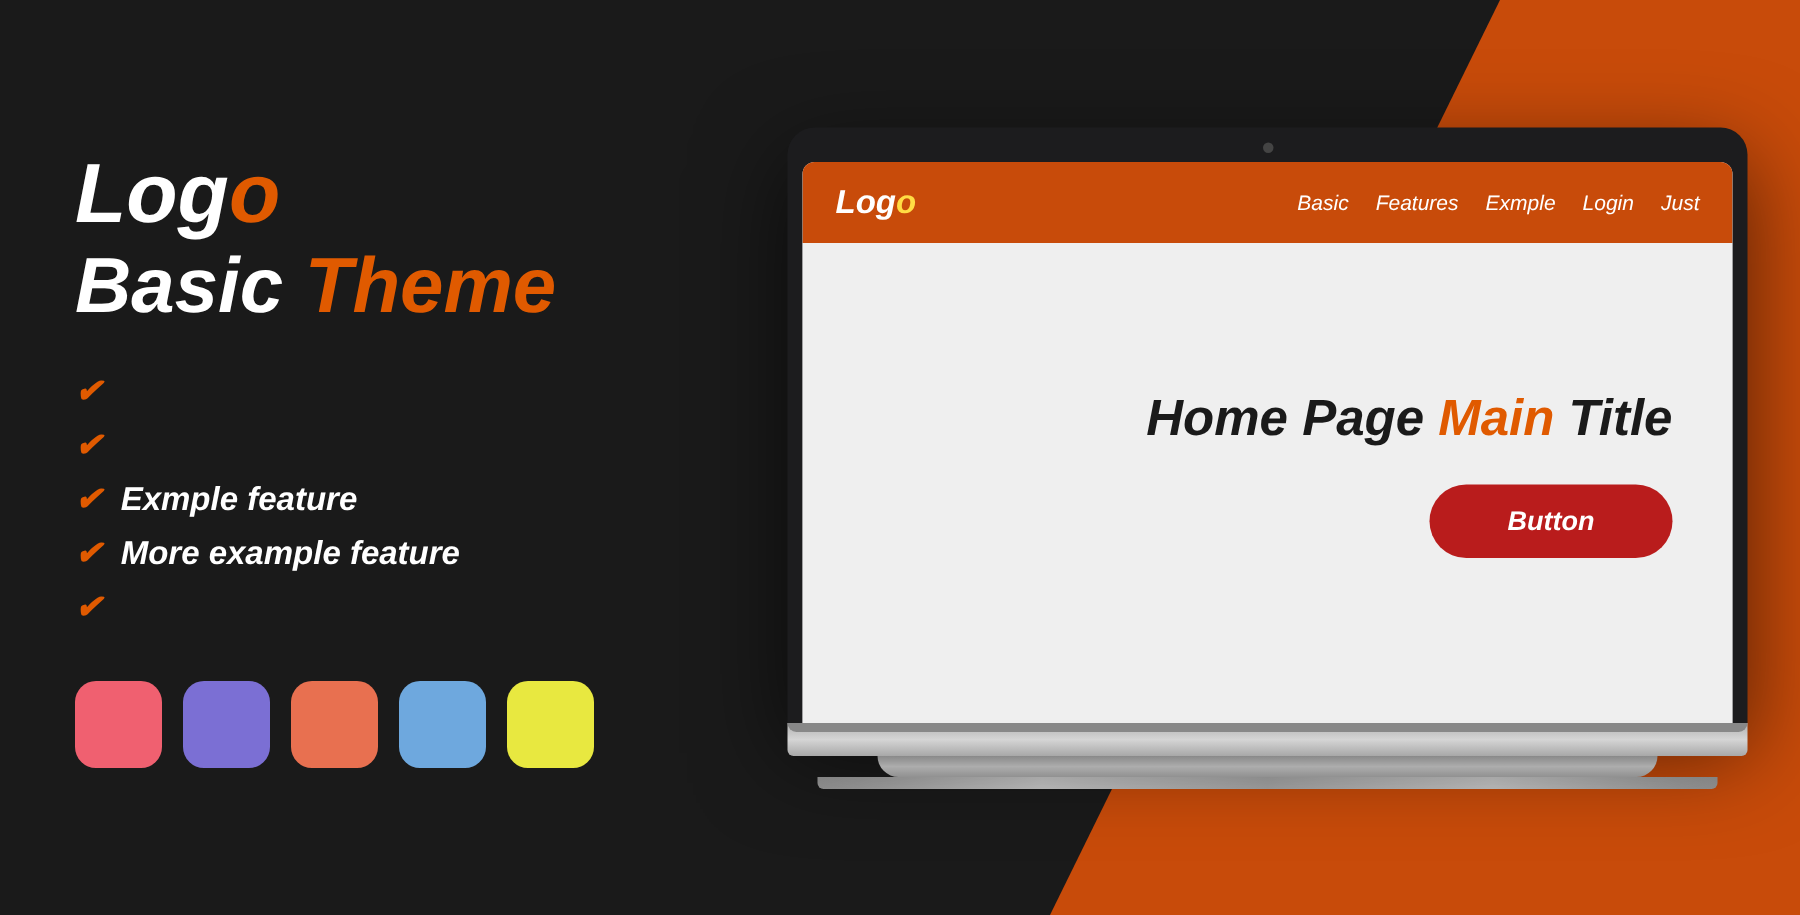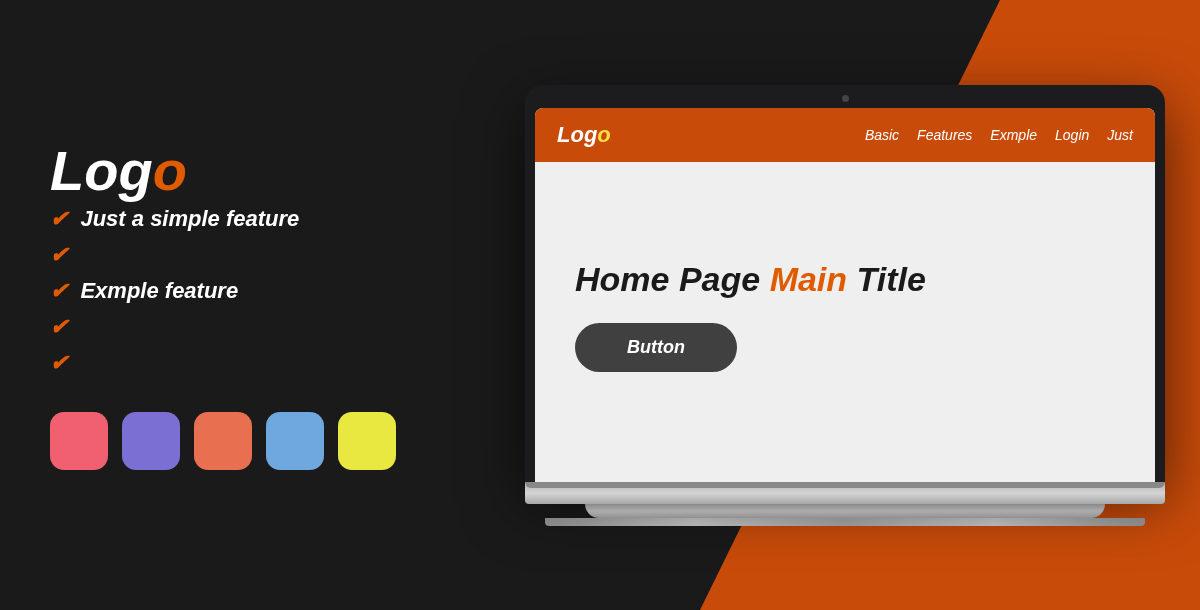--- a/index.html
+++ b/index.html
@@ -168,21 +168,21 @@
     }
 
     
     .screen-content {
       background: #efefef;
       padding: 48px 40px 60px 40px;
       text-align: center;
       min-height: 320px;
       display: flex;
       flex-direction: column;
-      align-items: flex-start;
+      align-items: flex-end;
       justify-content: center;
       gap: 18px;
     }
 
     .screen-title {
       font-size: 34px;
       font-weight: 900;
       color: #1a1a1a;
       line-height: 1.2;
     }
@@ -192,21 +192,21 @@
     }
 
     .screen-description {
       font-size: 14px;
       color: #555;
       line-height: 1.6;
       max-width: 420px;
     }
 
     .screen-button {
-      background: #404040;
+      background: #b91c1c;
       color: #ffffff;
       border: none;
       border-radius: 30px;
       padding: 14px 52px;
       font-size: 18px;
       font-weight: 700;
       cursor: pointer;
       margin-top: 6px;
     }
 
@@ -243,35 +243,38 @@
 <body>
 
 <div class="bg-accent"></div>
 
 <div class="left-panel">
 
   <div class="logo-text">
     Log<span class="accent">o</span>
   </div>
 
+  <div class="tagline">
+    <span>Basic </span><span class="accent">Theme</span>
+  </div>
 
   <ul class="features-list">
     <li>
       <span class="check-icon">✔</span>
-      <span>Just a simple feature</span>
     </li>
     <li>
       <span class="check-icon">✔</span>
     </li>
     <li>
       <span class="check-icon">✔</span>
       <span>Exmple feature</span>
     </li>
     <li>
       <span class="check-icon">✔</span>
+      <span>More example feature</span>
     </li>
     <li>
       <span class="check-icon">✔</span>
     </li>
   </ul>
 
   <div class="color-swatches">
     <div class="swatch" style="background:#f06070;"></div>
     <div class="swatch" style="background:#7b6fd4;"></div>
     <div class="swatch" style="background:#e87050;"></div>

